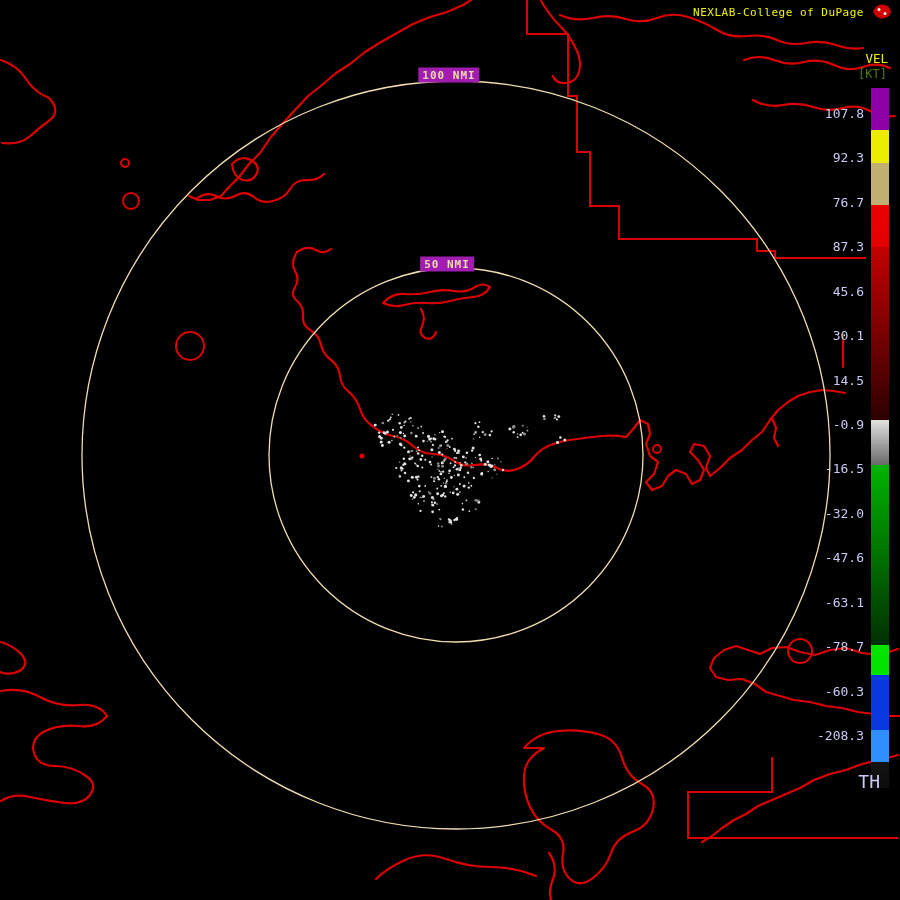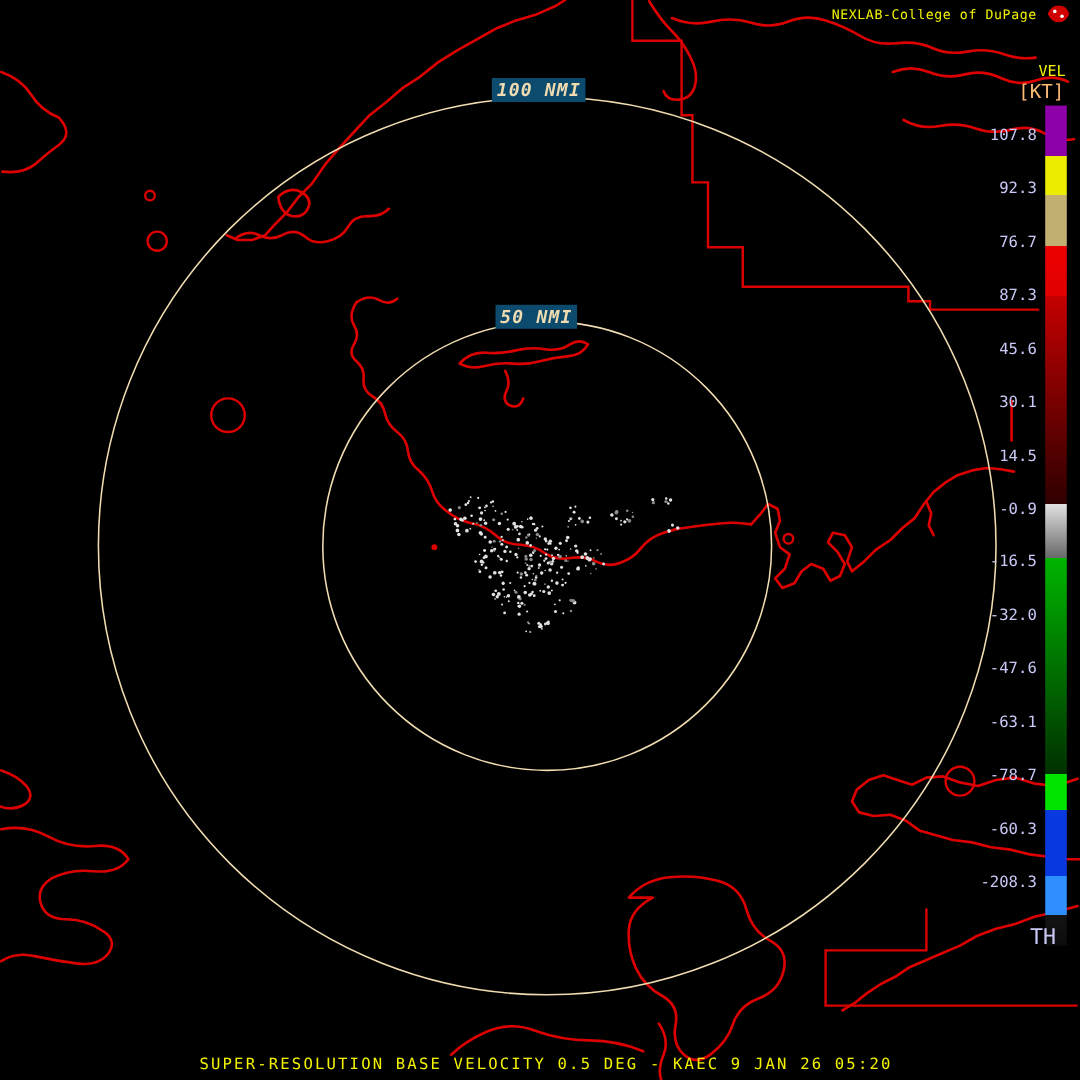--- a/index.html
+++ b/index.html
@@ -9,31 +9,31 @@
   }
   #map-svg { position:absolute; left:0; top:0; }
   .coast { stroke:var(--coast,#dc0000); fill:none; stroke-width:2.2; stroke-linecap:round; stroke-linejoin:round; }
   .border-line { stroke:var(--coast,#dc0000); fill:none; stroke-width:2; stroke-linejoin:miter; }
   .lake { stroke:var(--coast,#dc0000); fill:none; stroke-width:2; }
   .coast-dot { fill:var(--coast,#dc0000); }
   .ring { stroke:var(--ring,#f0dcb0); fill:none; stroke-width:1.3; }
 
   .ring-label {
     position:absolute; transform:translate(-50%,-50%);
-    background:#0c4a6e; color:var(--ring,#f0dcb0);
-    font-size:15px; font-weight:bold; letter-spacing:1px;
-    padding:1px 4px; white-space:nowrap; z-index:5;font-style:italic;
+    background:#a21caf; color:var(--ring,#f0dcb0);
+    font-size:11px; font-weight:bold; letter-spacing:1px;
+    padding:1px 4px; white-space:nowrap; z-index:5;
   }
   .attribution {
     position:absolute; top:6px; right:36px; color:#f2f200;
     font-size:11px; letter-spacing:0.5px; white-space:nowrap; z-index:8;
   }
   .cod-logo { position:absolute; top:3px; right:7px; z-index:8; }
   .cb-unit { position:absolute; right:12px; top:51px; color:#f2f200; font-size:12.5px; z-index:8; }
-  .cb-unit-sub { position:absolute; right:13px; top:67px; color:#fdba74; font-size:16px; z-index:8; }
+  .cb-unit-sub { position:absolute; right:13px; top:67px; color:#4d7c0f; font-size:12px; z-index:8; }
   .colorbar {
     position:absolute; left:871px; top:88px; width:18px; height:700px; z-index:7;
     background:#333;
   }
   .cb-tick {
     position:absolute; right:36px; width:72px; text-align:right;
     color:#c9c9f7; font-size:13px; line-height:16px; z-index:8; white-space:nowrap;
   }
   .cb-th { position:absolute; right:20px; top:771px; color:#c9c9f7; font-size:18px; z-index:9; }
   .product-title {
@@ -428,15 +428,14 @@
       <div class="cb-tick" style="top: 505.87px;">-32.0</div>
       <div class="cb-tick" style="top: 550.3px;">-47.6</div>
       <div class="cb-tick" style="top: 594.73px;">-63.1</div>
       <div class="cb-tick" style="top: 639.16px;">-78.7</div>
       <div class="cb-tick" style="top: 683.59px;">-60.3</div>
       <div class="cb-tick" style="top: 728.02px;">-208.3</div>
     </div>
 
   <div class="cb-th">TH</div>
 
-  <div class="product-title">SUPER-RESOLUTION BASE VELOCITY 0.5 DEG - KAEC 9 JAN 26 05:20</div>
 
 </div>
 
 </body></html>

